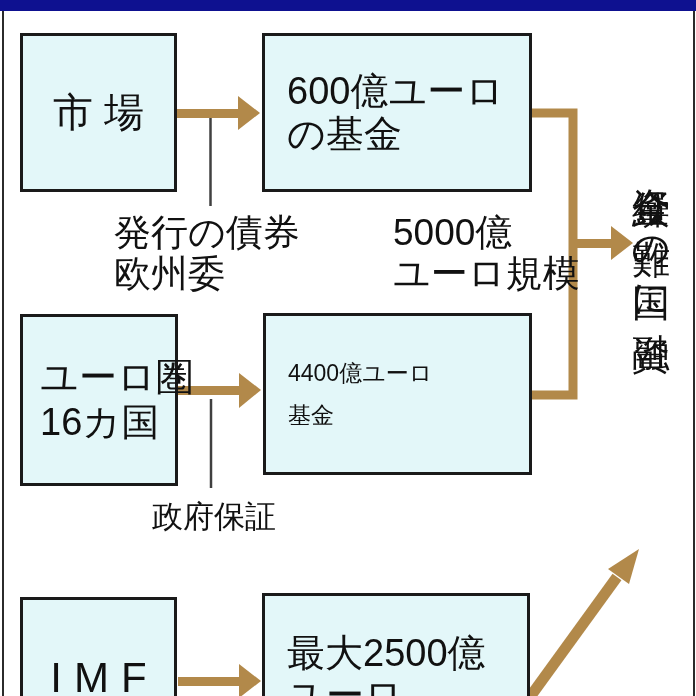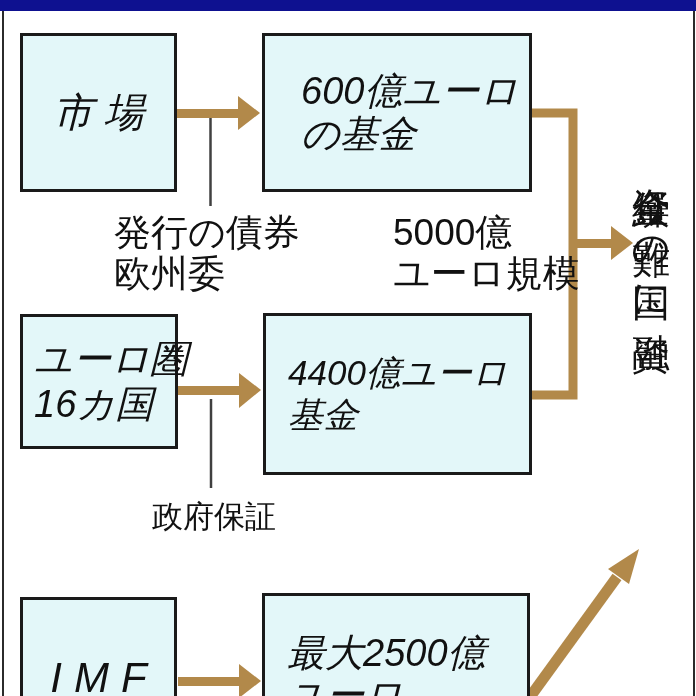--- a/index.html
+++ b/index.html
@@ -38,26 +38,25 @@
     background: #e3f7f9;
     border: 3px solid #1a1a1a;
     box-sizing: border-box;
     display: flex;
     flex-direction: column;
     justify-content: center;
     z-index: 2;
     font-size: 38px;
     line-height: 43px;
     white-space: nowrap;
-    font-style: italic;
   }
   .box-market   { left: 20px;  top: 33px;  width: 157px; height: 159px; align-items: center; font-size: 40px; }
-  .box-fund600  { left: 262px; top: 33px;  width: 270px; height: 159px; padding-left: 36px; }
-  .box-eurozone { left: 20px;  top: 314px; width: 158px; height: 135px; padding-left: 11px; line-height: 45px; }
-  .box-spv      { left: 263px; top: 313px; width: 269px; height: 162px; padding-left: 22px; font-size: 35px; line-height: 42px; }
+  .box-fund600  { left: 262px; top: 33px;  width: 270px; height: 159px; padding-left: 22px; }
+  .box-eurozone { left: 20px;  top: 314px; width: 158px; height: 172px; padding-left: 17px; line-height: 45px; }
+  .box-spv      { left: 263px; top: 313px; width: 269px; height: 162px; padding-left: 22px; font-size: 23px; line-height: 42px; }
   .box-imf      { left: 20px;  top: 597px; width: 157px; height: 160px; align-items: center; font-size: 42px; letter-spacing: 12px; }
   .box-imf .box-line { padding-left: 12px; }
   .box-max2500  { left: 262px; top: 593px; width: 268px; height: 162px; padding-left: 22px; line-height: 42px; }
   .flabel {
     position: absolute;
     z-index: 2;
     font-size: 37px;
     line-height: 41px;
     white-space: nowrap;
   }

